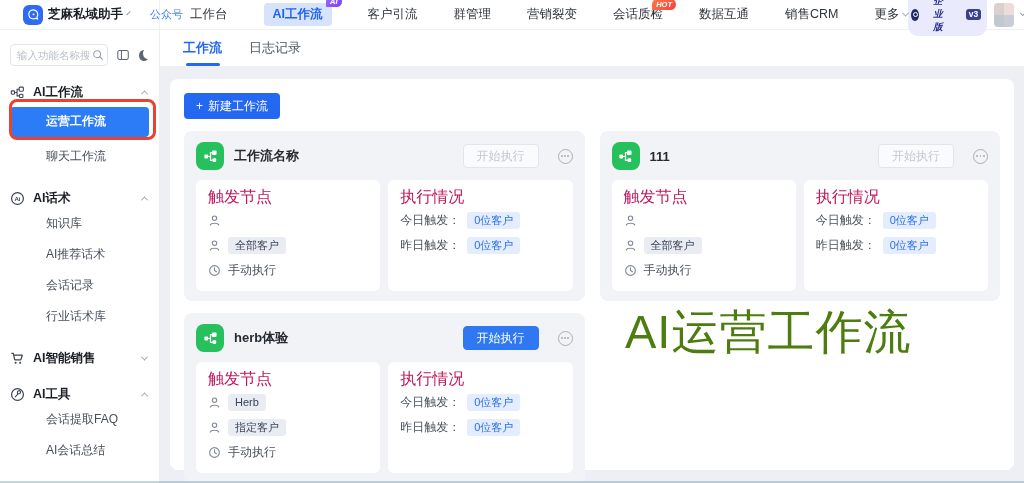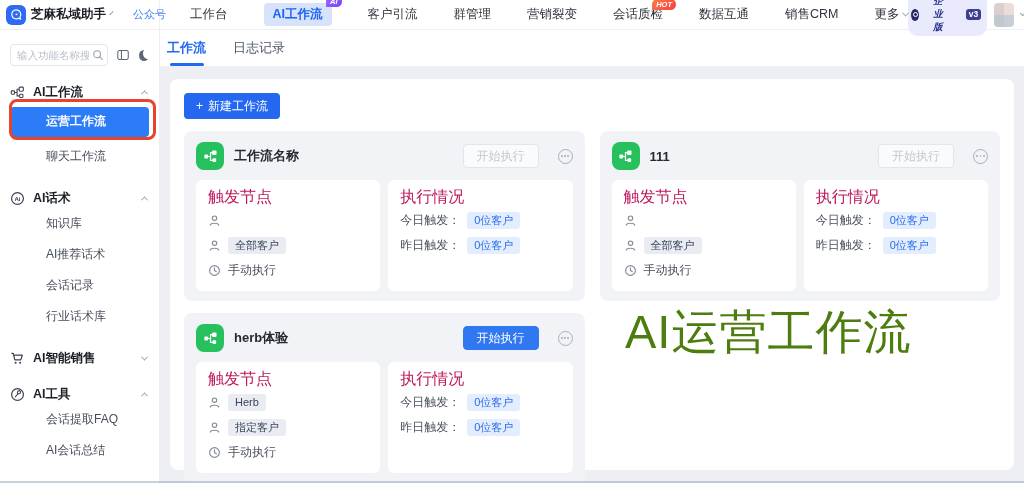--- a/index.html
+++ b/index.html
@@ -3,21 +3,21 @@
 <meta charset="utf-8">
 <style>
   *{box-sizing:border-box;margin:0;padding:0;}
   body{margin:0;background:#fff;}
   .screen{position:relative;width:1024px;height:483px;overflow:hidden;background:#fff;
     font-family:"Liberation Sans",sans-serif;-webkit-font-smoothing:antialiased;}
 
   
   .topnav{position:absolute;left:0;top:0;right:0;height:30px;background:#fff;
     border-bottom:1px solid #eef0f2;display:flex;align-items:center;z-index:5;}
-  .brand{width:160px;flex:0 0 160px;display:flex;align-items:center;gap:5px;padding-left:6px;
+  .brand{width:160px;flex:0 0 160px;display:flex;align-items:center;gap:5px;padding-left:23px;
     border-right:1px solid #f0f1f4;height:100%;}
   .logo{width:20px;height:20px;border-radius:6px;background:#2f6bf2;display:flex;align-items:center;justify-content:center;flex:0 0 20px;}
   .brand-title{font-size:12.5px;font-weight:bold;color:#1b1f26;white-space:nowrap;}
   .brand-tag{font-size:11px;color:#3f7ef7;white-space:nowrap;margin-left:16px;}
   .chev{display:inline-block;width:5px;height:5px;border-right:1.3px solid #9aa2ae;border-bottom:1.3px solid #9aa2ae;transform:rotate(45deg) translate(-1px,-1px);}
   .chev.up{transform:rotate(-135deg) translate(-1px,-1px);}
   .nav-items{display:flex;align-items:center;gap:36px;margin-left:30px;}
   .nav-item{font-size:12.5px;color:#30353d;white-space:nowrap;position:relative;cursor:pointer;display:flex;align-items:center;gap:4px;}
   .nav-item.active{background:#d7e3fb;color:#1f63f0;font-weight:bold;border-radius:4px;padding:3px 9px;}
   .mini-badge{position:absolute;top:-7px;right:-13px;font-size:7.5px;font-weight:bold;color:#fff;
@@ -46,21 +46,21 @@
   .sec-head{display:flex;align-items:center;gap:8px;margin-top:16px;height:20px;cursor:pointer;}
   .sec-label{font-size:12.5px;font-weight:bold;color:#1c2026;}
   .sec-head .chev{margin-left:auto;margin-right:2px;}
   .side-item{height:30px;line-height:29px;padding-left:36px;font-size:12px;color:#474e59;
     border-radius:4px;margin:1px 0;cursor:pointer;white-space:nowrap;overflow:hidden;}
   .side-item.selected{background:#2b7cf6;color:#fff;font-weight:bold;margin:5px 0;}
   .red-box{position:absolute;left:9px;top:99px;width:147px;height:41px;border:3px solid #e8432e;
     border-radius:8px;pointer-events:none;z-index:20;}
 
   
-  .tabbar{position:absolute;left:144px;top:30px;right:0;height:37px;background:#fff;
+  .tabbar{position:absolute;left:160px;top:30px;right:0;height:37px;background:#fff;
     border-bottom:1px solid #eef0f3;display:flex;align-items:center;gap:27px;padding-left:23px;z-index:3;}
   .tab{font-size:13px;color:#4e5866;cursor:pointer;position:relative;height:100%;display:flex;align-items:center;}
   .tab.active{color:#2468f2;font-weight:bold;}
   .tab.active::after{content:"";position:absolute;left:50%;transform:translateX(-50%);bottom:0;width:34px;height:3px;border-radius:2px;background:#2468f2;}
   .workspace{position:absolute;left:160px;top:67px;right:0;bottom:0;background:#edeff4;}
   .panel{position:absolute;left:10px;right:10px;top:12px;bottom:13px;background:#fff;border-radius:8px;padding:14px;}
   .new-btn{display:inline-flex;align-items:center;gap:5px;background:#2468f2;color:#fff;border:none;
     border-radius:4px;height:26px;padding:0 12px;font-size:12px;cursor:pointer;font-family:"Liberation Sans",sans-serif;}
   .cards{display:grid;grid-template-columns:1fr 1fr;column-gap:15px;row-gap:12px;margin-top:12px;}
   .card{background:#f1f3f6;border-radius:8px;padding:10px 12px;}

